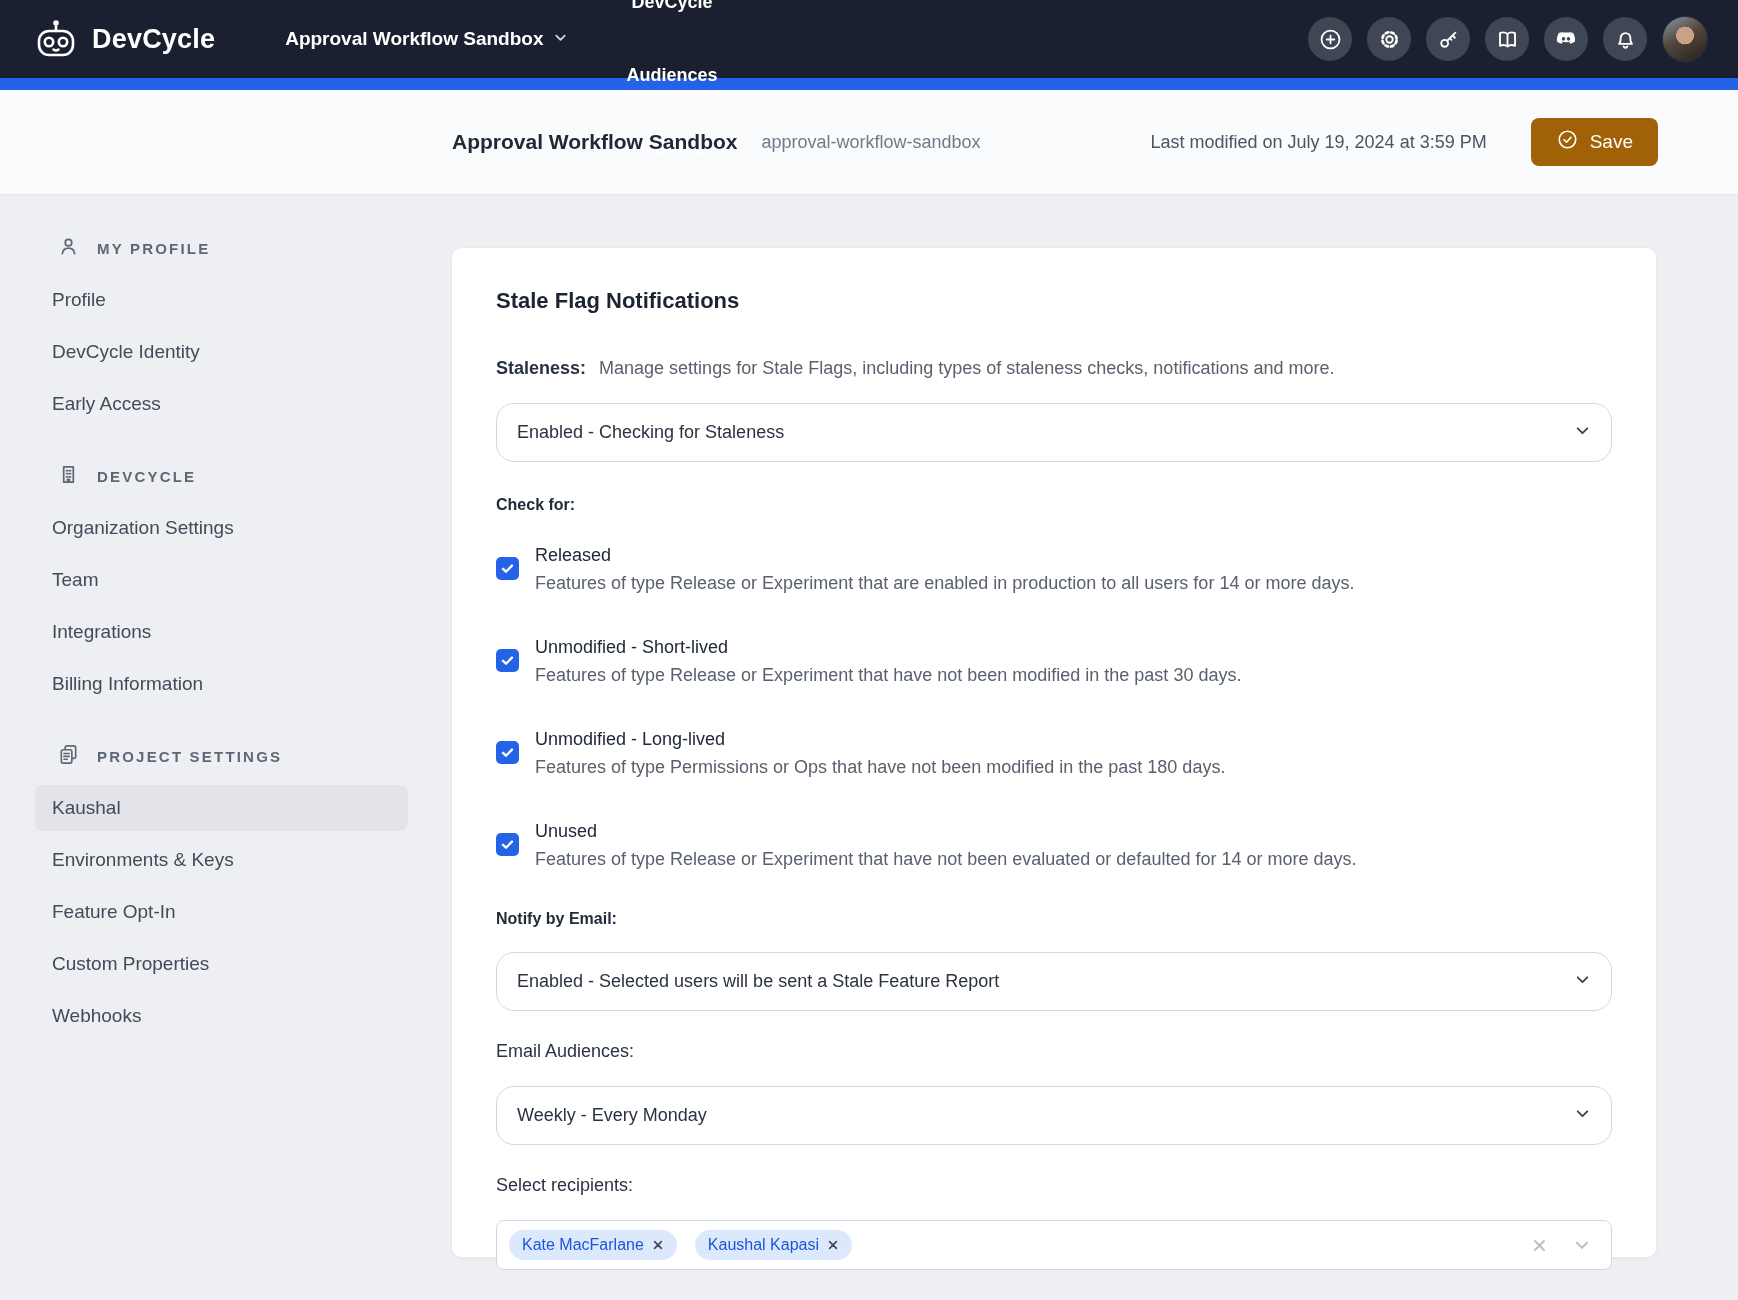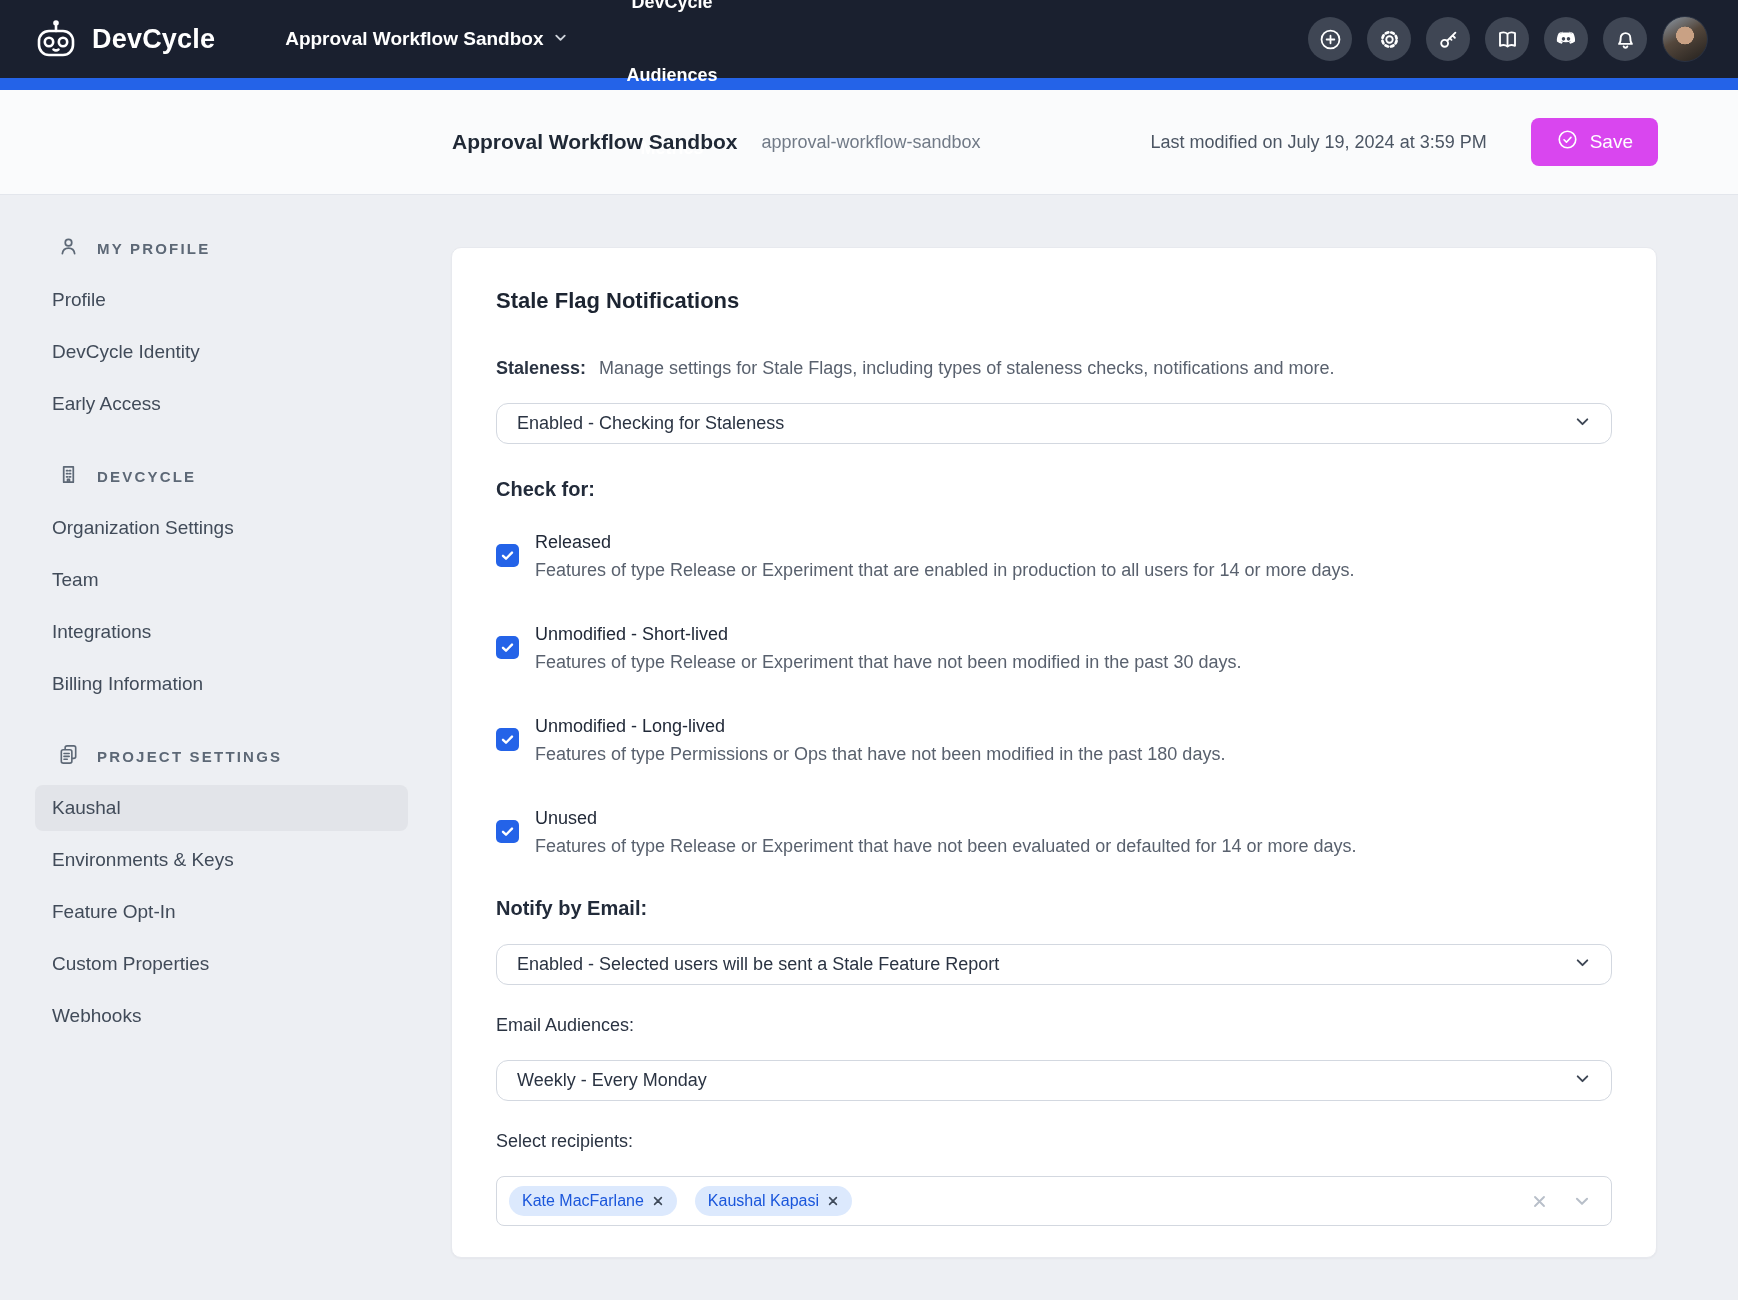--- a/index.html
+++ b/index.html
@@ -41,21 +41,21 @@
 
   
   .page-header {
     height:105px; background:#fafbfc; border-bottom:1px solid #e3e6ec;
     display:flex; align-items:center; padding-left:452px; padding-right:80px;
   }
   .page-title { font-size:21px; font-weight:bold; color:#1f2835; }
   .page-slug { font-size:18px; color:#717a87; margin-left:24px; }
   .last-modified { margin-left:auto; font-size:18px; color:#4b5563; margin-right:44px; }
   .save-btn {
-    display:flex; align-items:center; gap:11px; background:#d946ef; color:#fff;
+    display:flex; align-items:center; gap:11px; background:#a16207; color:#fff;
     font-size:19px; font-weight:500; border:none; border-radius:8px;
     padding:12px 25px; height:48px; cursor:pointer;
   }
 
   
   .sidebar { position:absolute; left:35px; top:225px; width:373px; }
   .side-section { margin-bottom:26px; }
   .side-header {
     display:flex; align-items:center; gap:17px; padding:10px 0 10px 22px;
     color:#5d6876; font-size:15px; font-weight:bold; letter-spacing:2.2px;
@@ -72,27 +72,27 @@
     position:absolute; left:451px; top:247px; width:1206px; height:1011px;
     background:#fff; border:1px solid #e7e9ee; border-radius:10px;
     box-shadow:0 1px 2px rgba(20,30,50,.04);
     padding:40px 44px;
   }
   .card-title { font-size:22px; font-weight:bold; color:#1c2431; }
   .staleness-row { margin-top:44px; font-size:18px; color:#59616e; }
   .staleness-row b { color:#2a3342; margin-right:8px; }
 
   .select {
-    margin-top:24px; height:41px; border:1px solid #d3d8e0; border-radius:12px;
+    margin-top:24px; height:59px; border:1px solid #d3d8e0; border-radius:18px;
     display:flex; align-items:center; justify-content:space-between;
     padding:0 20px; font-size:18px; color:#2a3342; cursor:pointer; background:#fff;
   }
   .select .chev { color:#3d4654; }
 
-  .group-label { margin-top:34px; font-size:20px; font-weight:bold; color:#222b3a; }
+  .group-label { margin-top:34px; font-size:16px; font-weight:bold; color:#222b3a; }
   .field-label { margin-top:30px; font-size:18px; color:#2a3342; }
 
   .checks { margin-top:28px; }
   .check-row { display:flex; gap:16px; margin-bottom:38px; }
   .checkbox {
     flex:none; width:23px; height:23px; margin-top:15px; border-radius:5px;
     background:#2463e8; display:flex; align-items:center; justify-content:center;
     cursor:pointer;
   }
   .check-label { font-size:18px; color:#212938; line-height:26px; }

